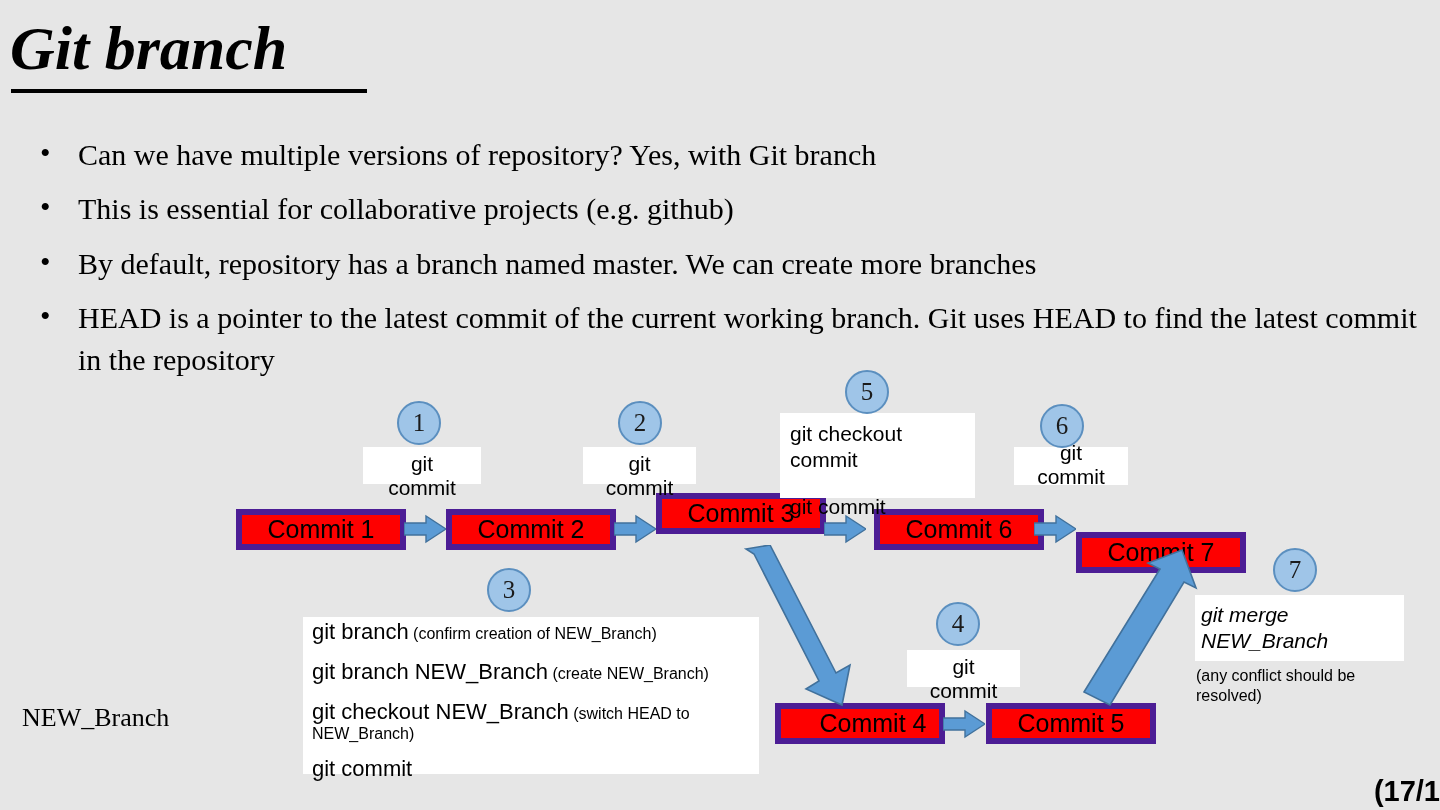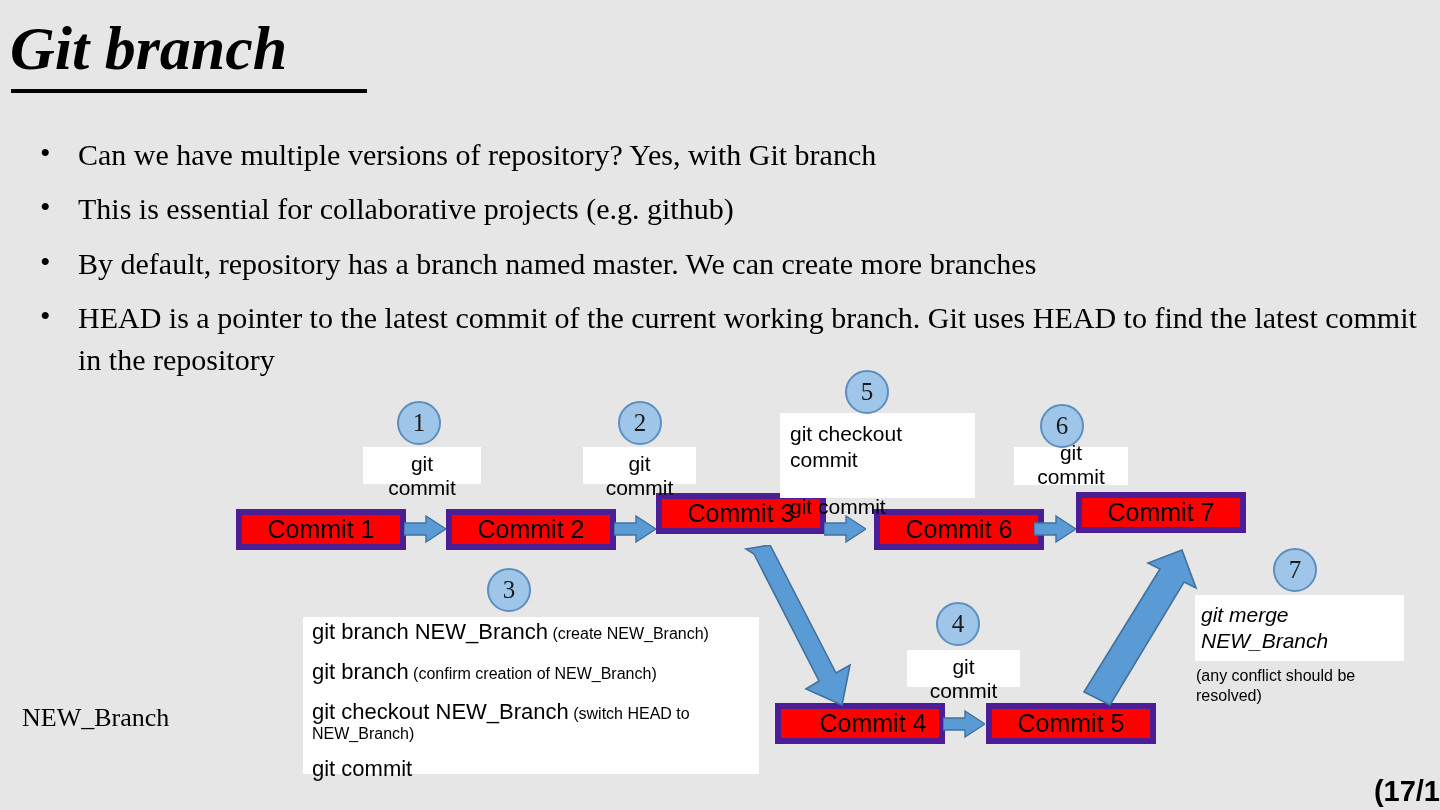--- a/index.html
+++ b/index.html
@@ -192,21 +192,21 @@
       <span>HEAD is a pointer to the latest commit of the current working branch. Git uses HEAD to find the latest commit in the repository</span>
     </div>
   </div>
 
   <div class="branch-label" id="branch-label-new">NEW_Branch</div>
 
   <div class="commit-box" style="left:236px; top:509px; width:170px;">Commit 1</div>
   <div class="commit-box" style="left:446px; top:509px; width:170px;">Commit 2</div>
   <div class="commit-box" style="left:656px; top:493px; width:170px;">Commit 3</div>
   <div class="commit-box" style="left:866px; top:509px; width:170px;margin-left:8px;">Commit 6</div>
-  <div class="commit-box" style="left:1076px; top:492px; width:170px;">Commit 7</div>
+  <div class="commit-box" style="left:1076px; top:532px; width:170px;">Commit 7</div>
 
   <div class="commit-box" style="left:775px; top:703px; width:170px;padding-left:26px;">Commit 4</div>
   <div class="commit-box" style="left:986px; top:703px; width:170px;text-align:center;">Commit 5</div>
 
   <svg class="h-arrow" style="left:404px; top:514px;" viewBox="0 0 42 30">
     <polygon points="0,9 22,9 22,2 42,15 22,28 22,21 0,21" fill="#5b9bd5" stroke="#41719c" stroke-width="1.4"></polygon>
   </svg>
   <svg class="h-arrow" style="left:614px; top:514px;" viewBox="0 0 42 30">
     <polygon points="0,9 22,9 22,2 42,15 22,28 22,21 0,21" fill="#5b9bd5" stroke="#41719c" stroke-width="1.4"></polygon>
   </svg>
@@ -239,26 +239,26 @@
   <div class="callout-box" style="left:583px; top:447px; width:113px; height:37px;"></div>
   <div class="callout-text cmd-center" style="left:583px; top:452px; width:113px;">
     <div>git</div>
     <div>commit</div>
   </div>
   <div class="num-circle" style="left:618px; top:401px;">2</div>
 
   <div class="callout-box" style="left:303px; top:617px; width:456px; height:157px;"></div>
   <div class="callout-text" style="left:312px; top:619px; width:445px;">
     <div style="margin-bottom:14px;">
+      <span class="cmd-big">git branch</span>
+      <span class="cmd-small">(confirm creation of NEW_Branch)</span>
+    </div>
+    <div style="margin-bottom:14px;">
       <span class="cmd-big">git branch NEW_Branch</span>
       <span class="cmd-small">(create NEW_Branch)</span>
-    </div>
-    <div style="margin-bottom:14px;">
-      <span class="cmd-big">git branch</span>
-      <span class="cmd-small">(confirm creation of NEW_Branch)</span>
     </div>
     <div style="margin-bottom:13px; line-height:1.16;">
       <span class="cmd-big">git checkout NEW_Branch</span>
       <span class="cmd-small">(switch HEAD to NEW_Branch)</span>
     </div>
     <div>
       <span class="cmd-big">git commit</span>
     </div>
   </div>
   <div class="num-circle" style="left:487px; top:568px;">3</div>

